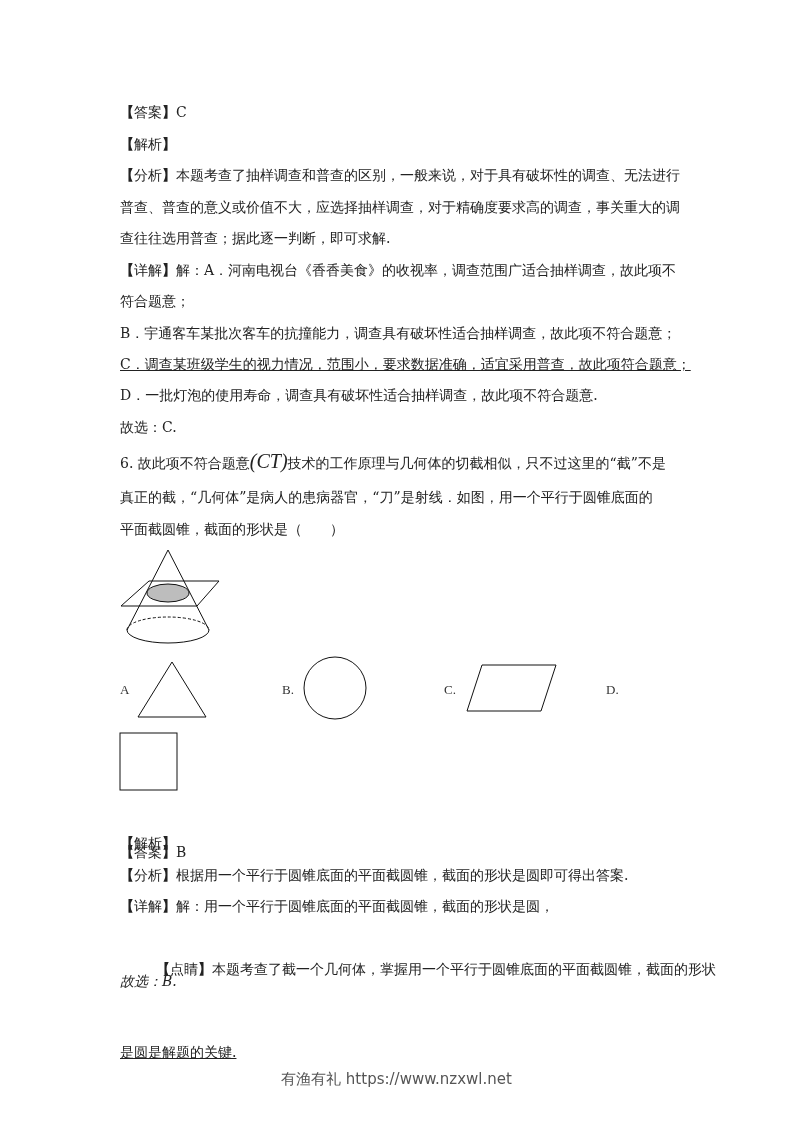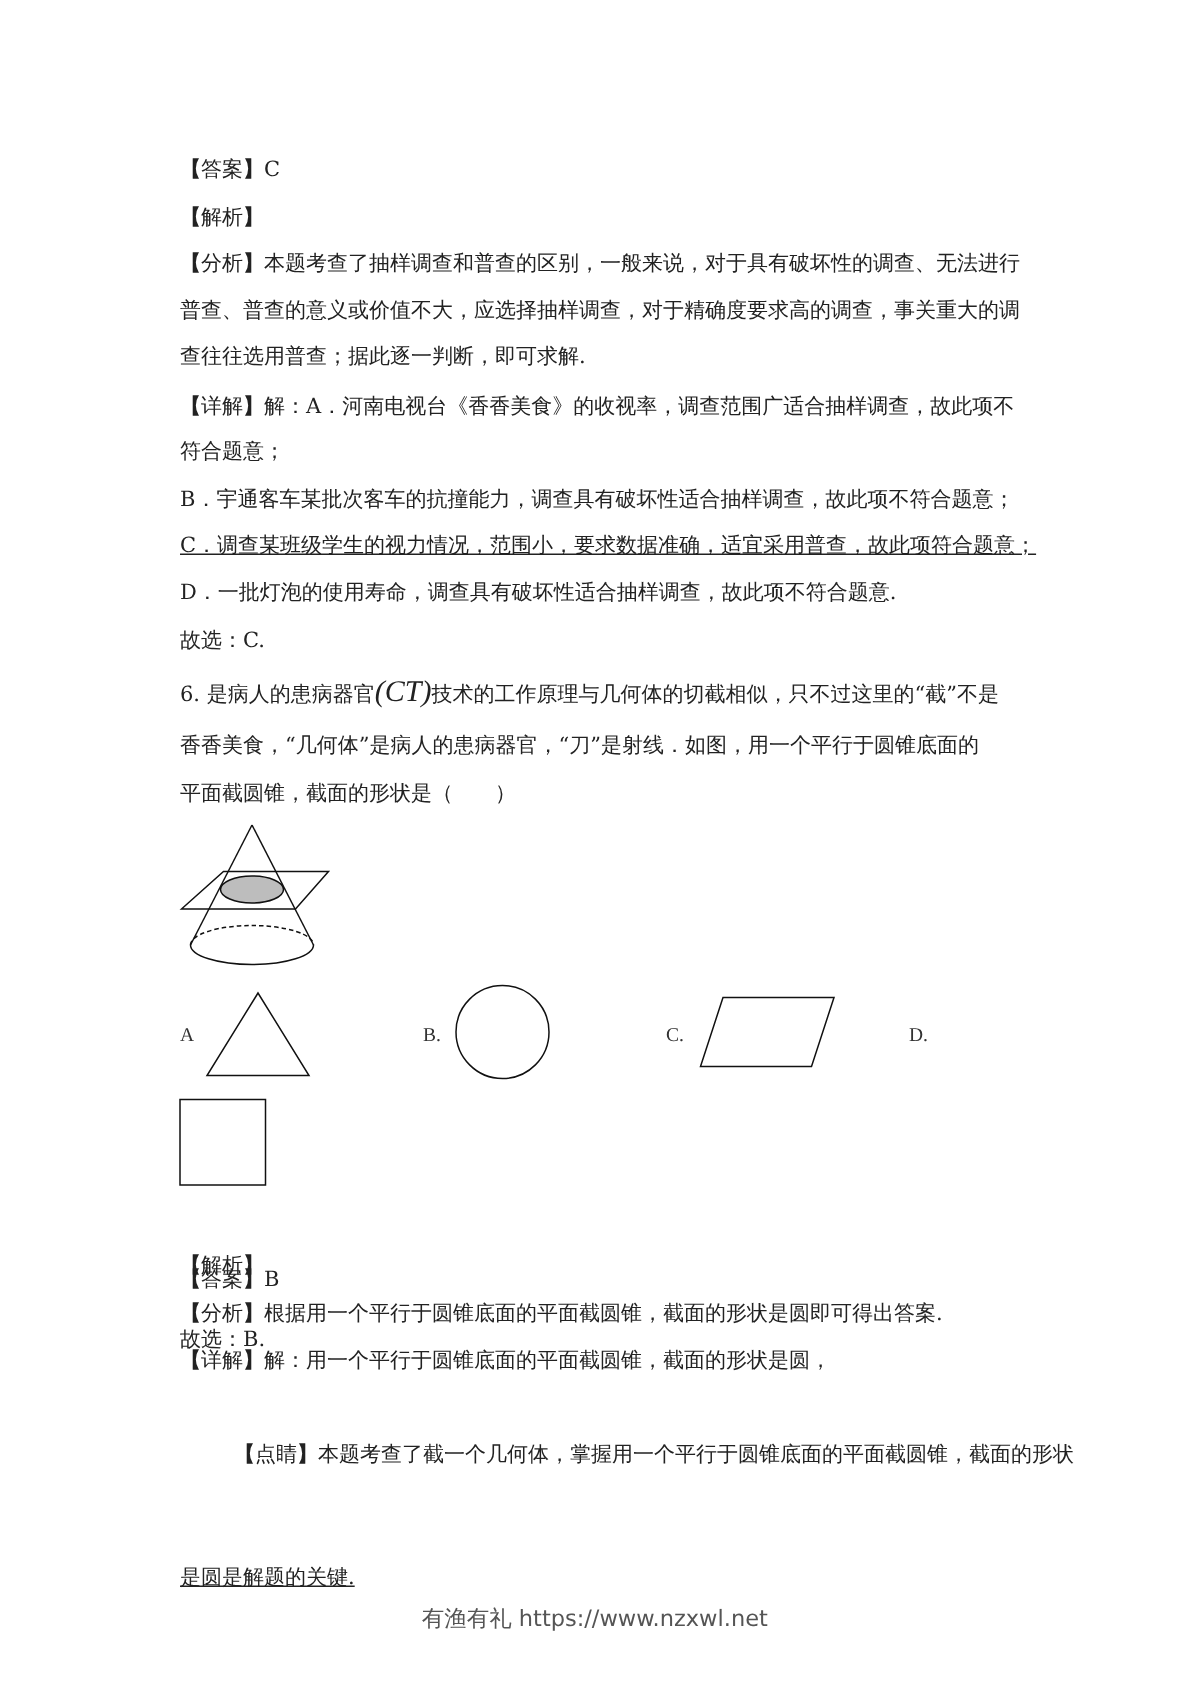--- a/index.html
+++ b/index.html
@@ -21,21 +21,21 @@
       font-size: 14px;
       line-height: 18px;
       white-space: nowrap;
       color: #222;
     }
     .bracket {
       font-family: "DejaVu Sans", "Liberation Sans", sans-serif;
       font-weight: bold;
     }
     .tag-text {
-      font-family: Liberation Sans, sans-serif;
+      font-family: Liberation Serif, serif;
       text-align: right;
     }
     .math {
       font-family: "Liberation Serif", "DejaVu Serif", serif;
       font-style: italic;
       font-size: 20px;
     }
     .opt-label {
       position: absolute;
       font-size: 13px;
@@ -77,23 +77,23 @@
   <span class="bracket">【</span><span class="tag-text">详解</span><span class="bracket">】</span><span>解：A．河南电视台《香香美食》的收视率，调查范围广适合抽样调查，故此项不</span>
 </div>
 <div class="line" style="top:292px;text-align:right;">符合题意；</div>
 <div class="line" style="top:324px;">B．宇通客车某批次客车的抗撞能力，调查具有破坏性适合抽样调查，故此项不符合题意；</div>
 <div class="line" style="top:355px;text-decoration:underline;">C．调查某班级学生的视力情况，范围小，要求数据准确，适宜采用普查，故此项符合题意；</div>
 <div class="line" style="top:386px;">D．一批灯泡的使用寿命，调查具有破坏性适合抽样调查，故此项不符合题意.</div>
 <div class="line" style="top:418px;">故选：C.</div>
 
 <div class="line" style="top:452px;">
   <span>6.</span>
-  <span>是病人的患病器官</span><span class="math">(CT)</span><span>技术的工作原理与几何体的切截相似，只不过这里的“截”不是</span>
+  <span>故此项不符合题意</span><span class="math">(CT)</span><span>技术的工作原理与几何体的切截相似，只不过这里的“截”不是</span>
 </div>
-<div class="line" style="top:488px;">香香美食，“几何体”是病人的患病器官，“刀”是射线．如图，用一个平行于圆锥底面的</div>
+<div class="line" style="top:488px;">真正的截，“几何体”是病人的患病器官，“刀”是射线．如图，用一个平行于圆锥底面的</div>
 <div class="line" style="top:520px;text-align:right;">平面截圆锥，截面的形状是（　　）</div>
 
 <div class="figure" style="left:118px; top:546px; width:105px; height:100px;">
   <svg width="105" height="100" viewBox="0 0 105 100">
 
     <line x1="50" y1="4" x2="9" y2="84" stroke="#111" stroke-width="1"></line>
     <line x1="50" y1="4" x2="91" y2="84" stroke="#111" stroke-width="1"></line>
 
     <path d="M9,84 A41,13 0 0,1 91,84" fill="none" stroke="#111" stroke-width="1" stroke-dasharray="3,2"></path>
     <path d="M9,84 A41,13 0 0,0 91,84" fill="none" stroke="#111" stroke-width="1"></path>
@@ -137,19 +137,19 @@
 </div>
 <div class="line" style="top:834px;">
   <span class="bracket">【</span><span class="tag-text">解析</span><span class="bracket">】</span>
 </div>
 <div class="line" style="top:866px;">
   <span class="bracket">【</span><span class="tag-text">分析</span><span class="bracket">】</span><span>根据用一个平行于圆锥底面的平面截圆锥，截面的形状是圆即可得出答案.</span>
 </div>
 <div class="line" style="top:897px;">
   <span class="bracket">【</span><span class="tag-text">详解</span><span class="bracket">】</span><span>解：用一个平行于圆锥底面的平面截圆锥，截面的形状是圆，</span>
 </div>
-<div class="line" style="top:884px;">故选：B.</div>
+<div class="line" style="top:972px;font-style:italic;">故选：B.</div>
 <div class="line" style="top:960px;margin-left:36px;">
   <span class="bracket">【</span><span class="tag-text">点睛</span><span class="bracket">】</span><span>本题考查了截一个几何体，掌握用一个平行于圆锥底面的平面截圆锥，截面的形状</span>
 </div>
 <div class="line" style="top:1043px;text-decoration:underline;">是圆是解题的关键.</div>
 
 <div class="footer">有渔有礼 https://www.nzxwl.net</div>
 
 </body></html>

